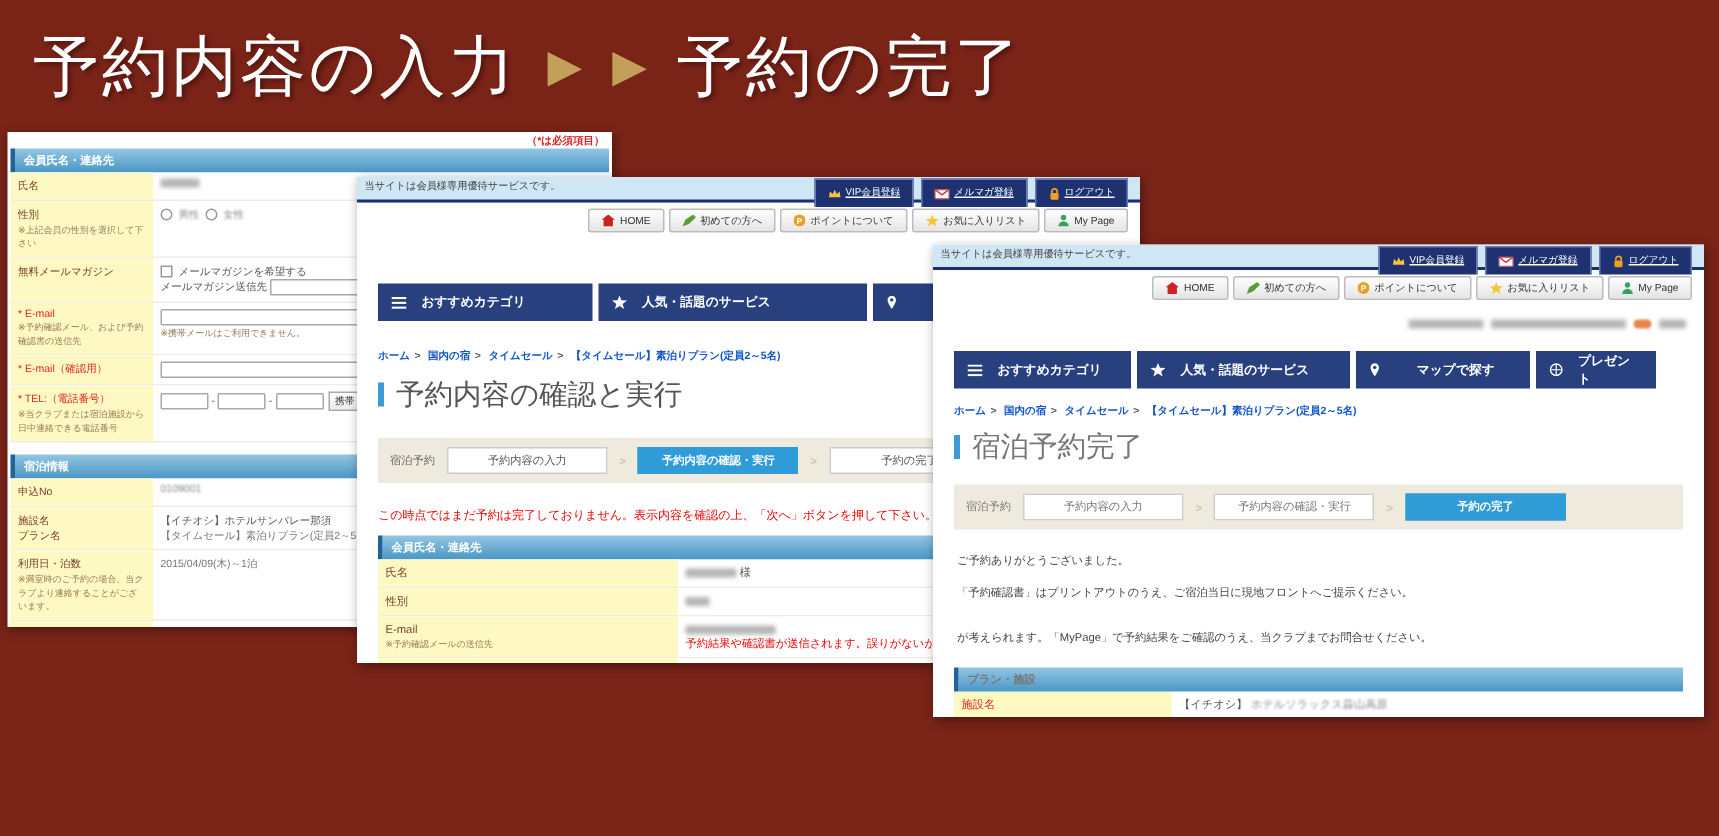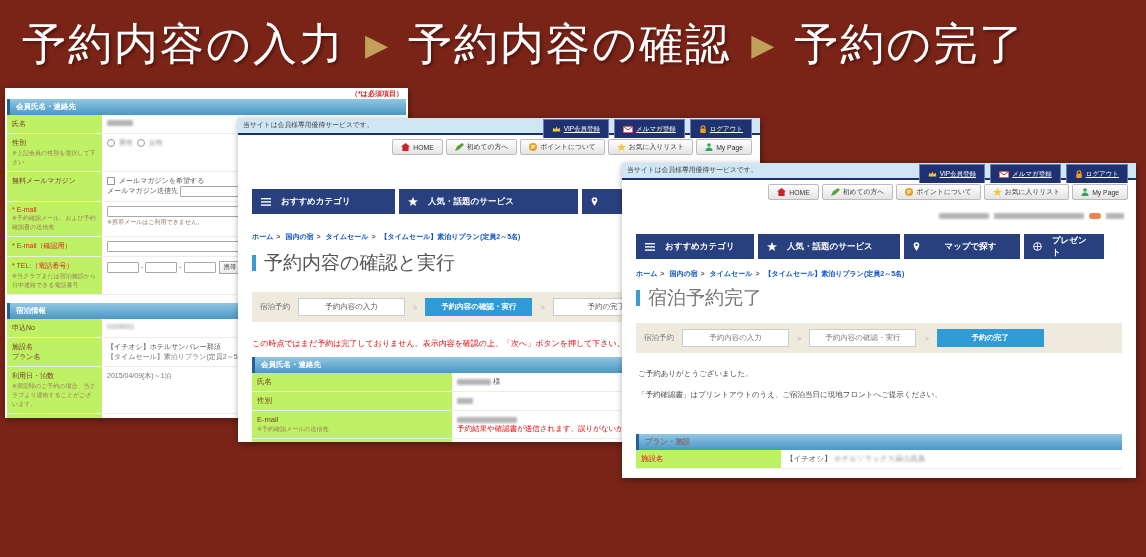--- a/index.html
+++ b/index.html
@@ -15,21 +15,21 @@
   .shot{position:absolute;background:#fff;box-shadow:1px 2px 7px rgba(0,0,0,.4);box-sizing:border-box;overflow:hidden}
   #shot-left{left:5px;top:88px;width:403px;height:330px;z-index:10}
   #shot-mid{left:238px;top:118px;width:522px;height:324px;z-index:20}
   #shot-right{left:622px;top:163px;width:514px;height:315px;z-index:30}
   
   .req-note{position:absolute;top:1px;right:5px;font-size:7px;font-weight:bold;color:#d22}
   .sec-head{background:linear-gradient(180deg,#93c6e2,#4a97c6);border-left:3px solid #1f6397;color:#fff;
             font-weight:bold;font-size:7.5px;padding:3px 6px;margin:0 2px}
   .ft{margin:0 2px;font-size:7px;color:#555}
   .fr{display:flex;border-bottom:1px solid #efece2;background:#fff}
-  .fl{width:95px;flex:none;background:#bef264;padding:4px 5px;color:#7b3a2a;box-sizing:border-box}
+  .fl{width:95px;flex:none;background:#fef9c3;padding:4px 5px;color:#7b3a2a;box-sizing:border-box}
   .fv{flex:1;padding:4px 5px;color:#555}
   .fl2{width:200px}
   .ft2{font-size:7.5px;margin:0 14px}
   .nt{font-size:6px;color:#9a7a5a;display:block;margin-top:1px}
   .req{color:#d22}
   .redtx{color:#e00}
   .warn{margin:16px 14px 0;font-size:8px;font-weight:normal;color:#e00}
   .blur1{filter:blur(.8px);color:#888}
   .gb{display:inline-block;height:6px;background:#b5b5b5;border-radius:1px;filter:blur(1.3px);vertical-align:middle}
   .tin{display:inline-block;border:1px solid #a8a8a8;background:#fff;height:9px;border-radius:1px;vertical-align:middle}
@@ -66,21 +66,20 @@
   .para{margin:10px 16px 0;font-size:7.5px;color:#444;line-height:1.45}
   .mt8{margin-top:8px}.mt16{margin-top:16px}
   .dim{filter:blur(.5px);color:#777}
 </style>
 </head>
 <body>
 
 <div class="banner">
   <span>予約内容の入力</span>
   <span class="barrow">▶</span>
-  <span>予約内容の確認</span>
   <span class="barrow">▶</span>
   <span>予約の完了</span>
 </div>
 
 <div class="shot" id="shot-left">
   <div class="req-note">（*は必須項目）</div>
   <div class="sec-head" style="margin-top:11px">会員氏名・連絡先</div>
   <div class="ft">
     <div class="fr">
       <div class="fl">氏名</div>
@@ -407,20 +406,21 @@
     <span class="sbox dim">予約内容の入力</span>
     <span class="schev">&gt;</span>
     <span class="sbox dim">予約内容の確認・実行</span>
     <span class="schev">&gt;</span>
     <span class="sbox sact">予約の完了</span>
   </div>
   <div class="para mt16">ご予約ありがとうございました。</div>
   <div class="para">「予約確認書」はプリントアウトのうえ、ご宿泊当日に現地フロントへご提示ください。</div>
   <div class="para mt8">
     <br>
+    <span>が考えられます。「MyPage」で予約結果をご確認のうえ、当クラブまでお問合せください。</span>
   </div>
   <div class="sec-head dim" style="margin:14px 14px 0">プラン・施設</div>
   <div class="ft ft2">
     <div class="fr">
       <div class="fl fl2" style="width:145px"><span class="req">施設名</span></div>
       <div class="fv">
         <span>【イチオシ】</span>
         <span class="blur1">ホテルソラックス蒜山高原</span>
       </div>
     </div>

